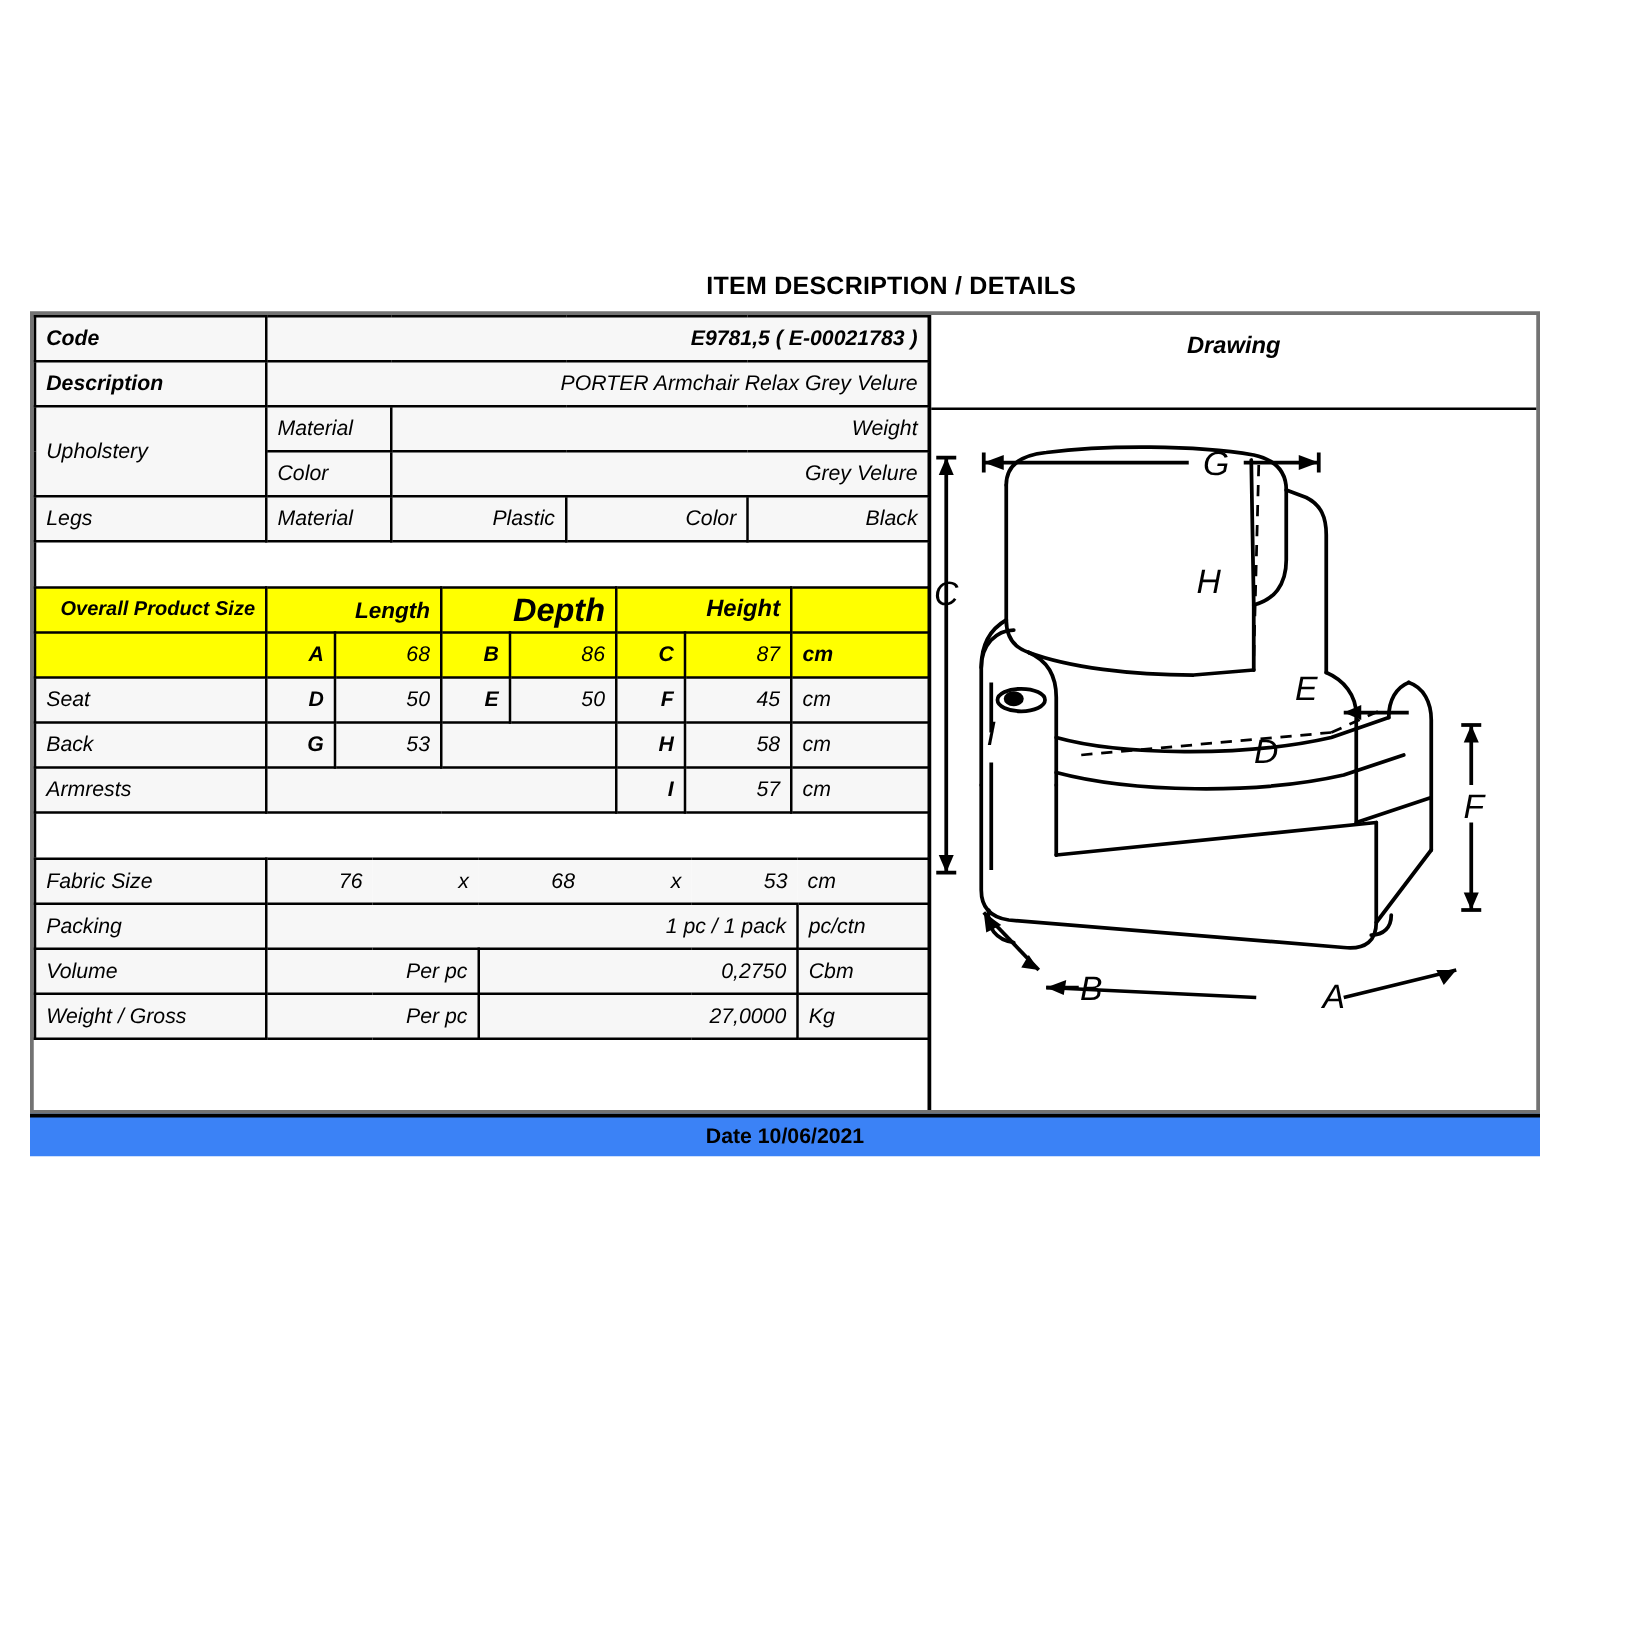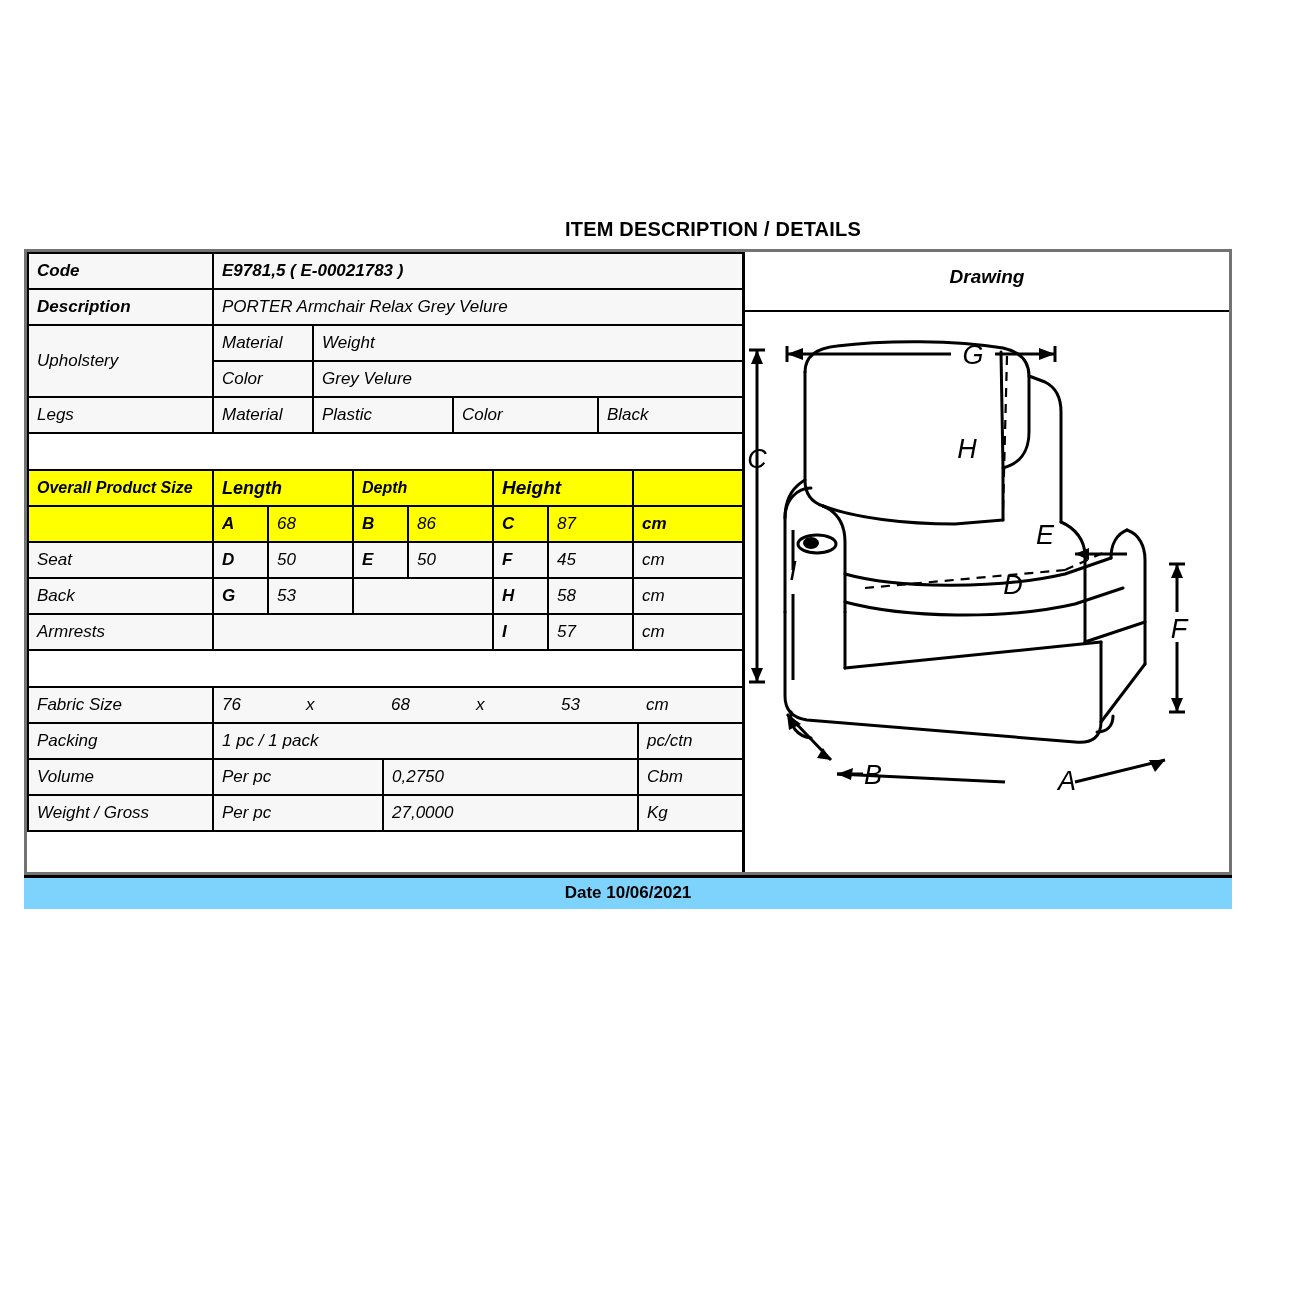--- a/index.html
+++ b/index.html
@@ -58,47 +58,47 @@
     background: #f7f7f7;
     vertical-align: middle;
   }
   td.noborder {
     border: none !important;
     background: #ffffff !important;
     height: 24px;
   }
   td.nb-left { border-left: 2px solid #000 !important; }
   td.nb-right { border-right: 2px solid #000 !important; }
-  .c { text-align: left; }
+  .c { text-align: right; }
   .b { font-weight: bold; }
   .yellow { background: #ffff00 !important; }
 
   
   .left-col table.tbl { border-left: none; border-top: none; }
 
   .drawing-head {
     text-align: center;
     font-weight: bold;
     font-size: 19px;
     padding: 14px 0 0 0;
-    height: 60px;
+    height: 76px;
     box-sizing: border-box;
     border-bottom: 2px solid #000;
   }
   .drawing-area {
     position: relative;
     height: 560px;
   }
   .date-bar {
     border-top: 3px solid #000;
     text-align: center;
     font-size: 17px;
     font-weight: bold;
     padding: 5px 0 6px 0;
-    background: #7dd3fc;
+    background: #3b82f6;
   }
   svg { display: block; }
 </style>
 </head>
 <body>
 
 <div id="sheet">
 
   <div class="title">ITEM DESCRIPTION / DETAILS</div>
 
@@ -154,21 +154,21 @@
           <col style="width:55px">
           <col style="width:85px">
           <col style="width:55px">
           <col style="width:85px">
           <col style="width:110px">
         </colgroup>
         <tbody>
           <tr>
             <td class="yellow c b" style="font-size:16px;line-height:18px;">Overall Product Size</td>
             <td class="yellow c b" colspan="2" style="font-size:18px">Length</td>
-            <td class="yellow c b" colspan="2" style="font-size:16px">Depth</td>
+            <td class="yellow c b" colspan="2" style="font-size:26px">Depth</td>
             <td class="yellow c b" colspan="2" style="font-size:19px">Height</td>
             <td class="yellow"></td>
           </tr>
           <tr>
             <td class="yellow"></td>
             <td class="yellow c b">A</td>
             <td class="yellow c">68</td>
             <td class="yellow c b">B</td>
             <td class="yellow c">86</td>
             <td class="yellow c b">C</td>

